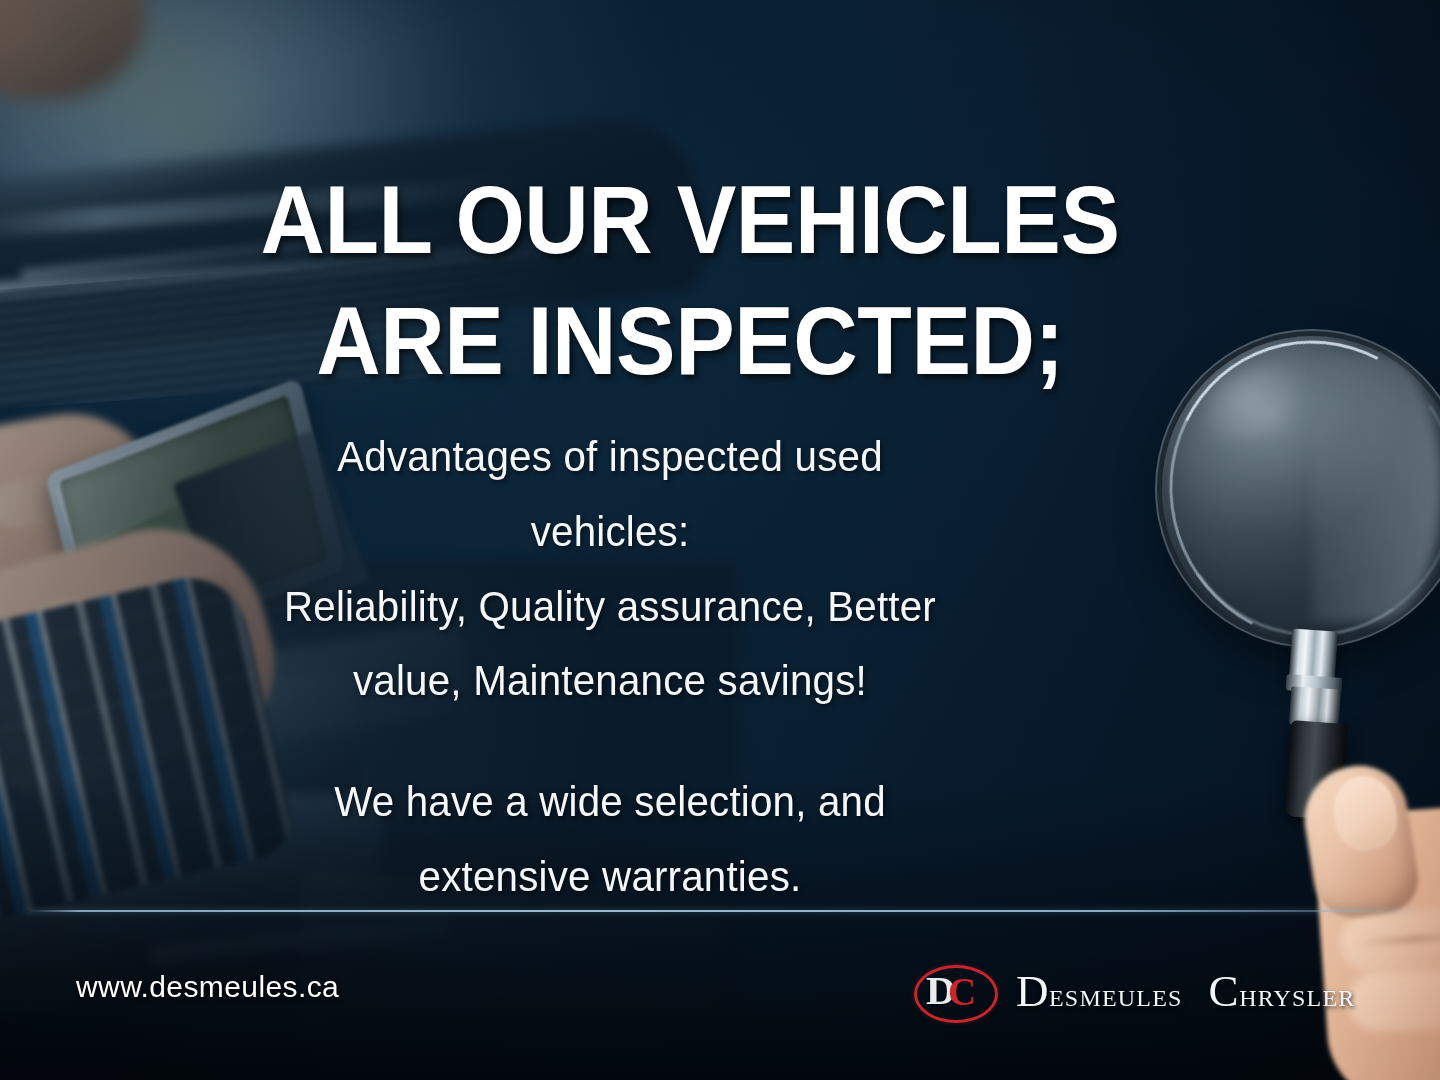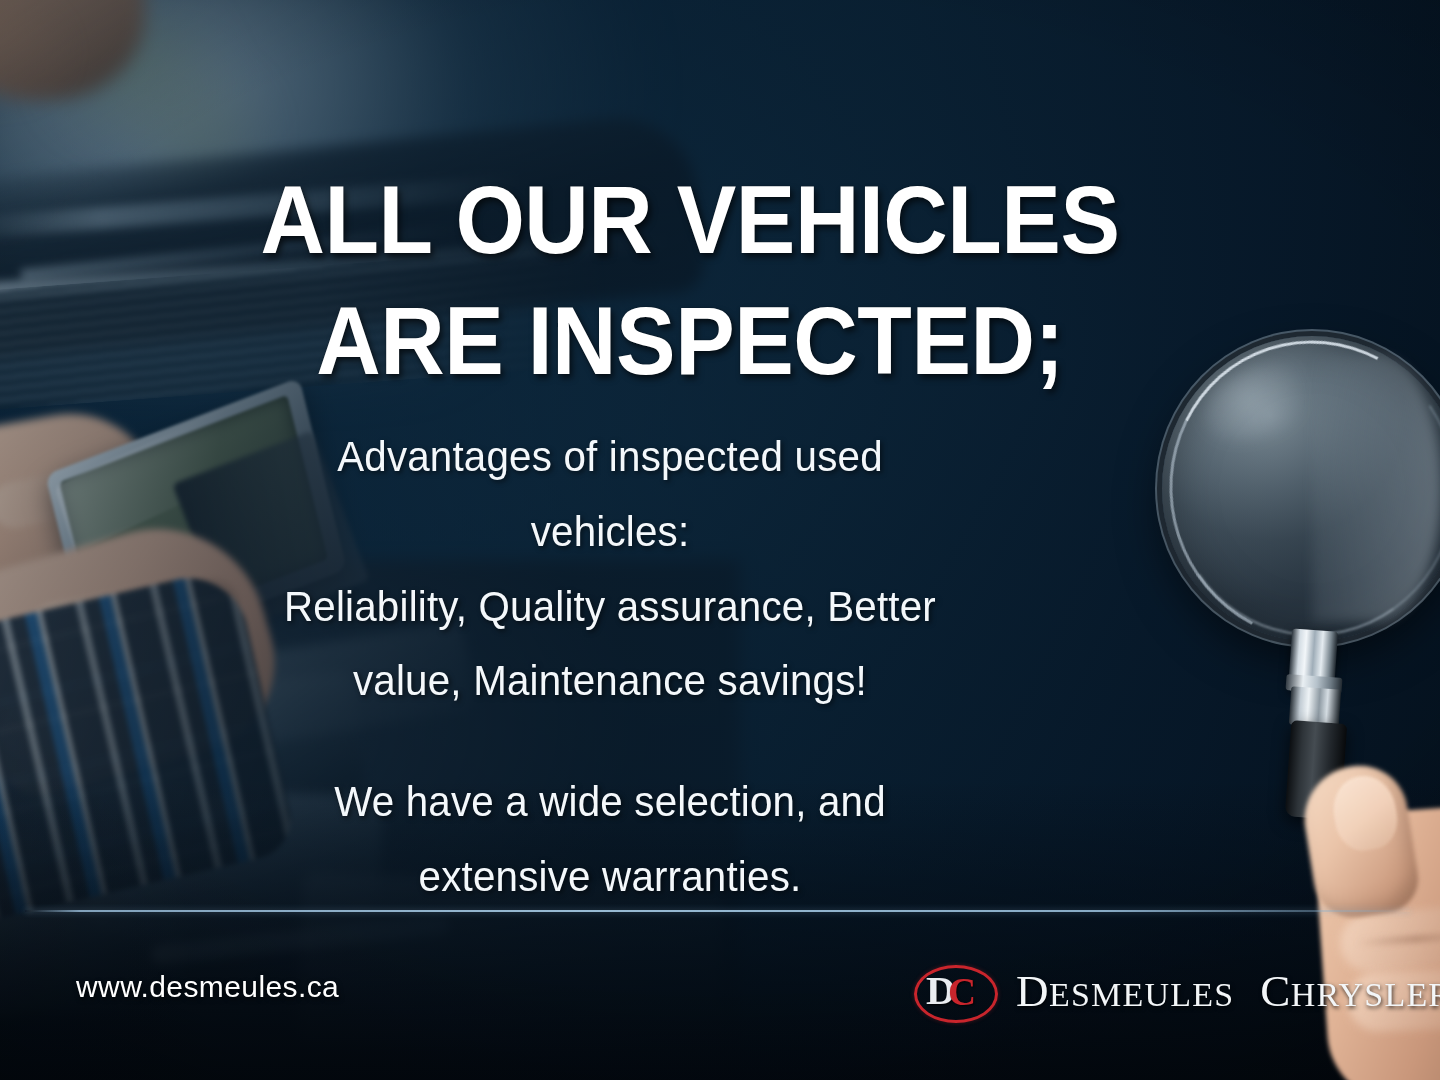--- a/index.html
+++ b/index.html
@@ -535,21 +535,21 @@
     display: flex;
     align-items: baseline;
     font-family: "Liberation Serif", serif;
     color: #f3f6f8;
     text-shadow: 1px 2px 4px rgba(0,0,0,.8);
     white-space: nowrap;
   }
   .brand-word { display: inline-flex; align-items: baseline; }
   .brand-word + .brand-word { margin-left: 26px; }
   .cap  { font-size: 45px; letter-spacing: .5px; }
-  .smcp { font-size: 34px; letter-spacing: 1.2px; }
+  .smcp { font-size: 24px; letter-spacing: 1.2px; }
 </style>
 </head>
 <body>
 
 <div id="stage">
 
   <div class="bg-base"></div>
   <div class="bg-sky"></div>
   <div class="bg-foliage"></div>
   <div class="bg-head"></div>

